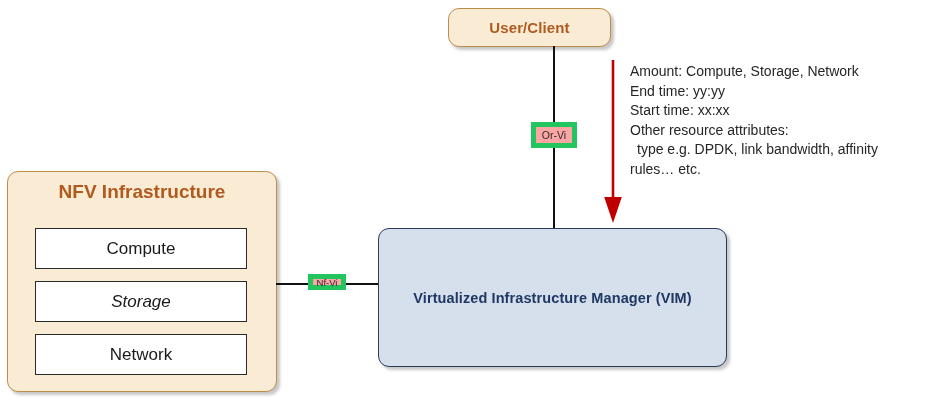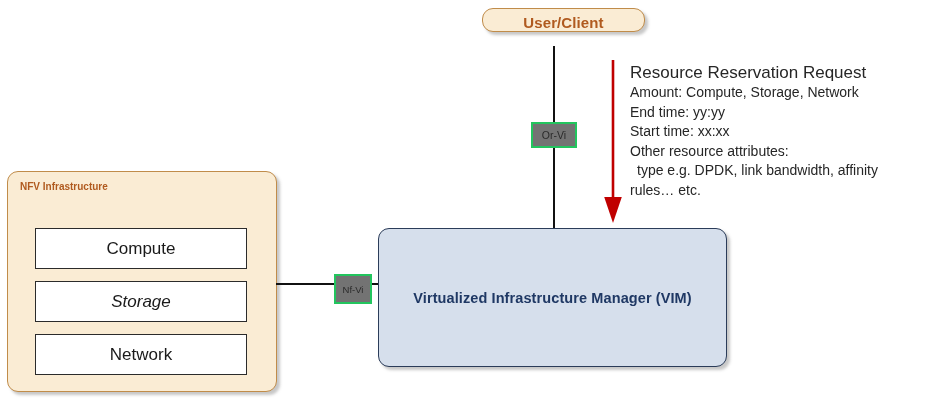--- a/index.html
+++ b/index.html
@@ -37,49 +37,48 @@
   }
   .box-blue {
     background: #d6dfec;
     border: 1.5px solid #2b3c59;
     border-radius: 11px;
     box-shadow: 3px 3px 3px rgba(130,130,130,0.45);
   }
 
   
   #user-client {
-    left: 482px;
+    left: 448px;
     top: 8px;
     width: 163px;
-    height: 24px;
-    align-items: flex-end;
+    height: 39px;
   }
   #user-client .label {
     font-size: 15px;
     font-weight: bold;
     color: #b05a1f;
     letter-spacing: 0.1px;
   }
 
   
   #nfv-infrastructure {
     left: 7px;
     top: 171px;
     width: 270px;
     height: 221px;
     display: block;
     padding: 0;
   }
   #nfv-title {
     position: absolute;
-    left: 12px;
+    left: 0;
     right: 0;
     top: 9px;
-    text-align: left;
-    font-size: 10px;
+    text-align: center;
+    font-size: 19px;
     font-weight: bold;
     color: #b05a1f;
   }
   .nfv-item {
     position: absolute;
     left: 27px;
     width: 212px;
     height: 41px;
     box-sizing: border-box;
     background: #ffffff;
@@ -127,42 +126,41 @@
   #conn-nf-vi {
     left: 276px;
     top: 283px;
     width: 103px;
   }
 
   
   .iface-label {
     position: absolute;
     box-sizing: border-box;
-    background: #737373;
-    border: 2px solid #22c55e;
+    background: #fca5a5;
+    border: 5px solid #22c55e;
     display: flex;
     align-items: center;
     justify-content: center;
     color: #2a2a2a;
     white-space: nowrap;
   }
   #iface-or-vi {
     left: 531px;
     top: 122px;
     width: 46px;
     height: 26px;
     font-size: 10.5px;
   }
   #iface-nf-vi {
     left: 308px;
     top: 274px;
     width: 38px;
-    height: 30px;
+    height: 16px;
     font-size: 9.5px;
-    margin-left: 26px;
   }
 
   
   #request-arrow {
     position: absolute;
     left: 600px;
     top: 60px;
     width: 26px;
     height: 164px;
   }
@@ -215,21 +213,20 @@
   <div class="box box-blue" id="vim">
     <span class="label">Virtualized Infrastructure Manager (VIM)</span>
   </div>
 
   <svg id="request-arrow" viewBox="0 0 26 164" aria-hidden="true">
     <line x1="13" y1="0" x2="13" y2="139" stroke="#c00000" stroke-width="2.6"></line>
     <polygon points="13,163 4.2,137 21.8,137" fill="#c00000"></polygon>
   </svg>
 
   <div id="annotation">
-    <div id="annotation-title">Resource Reservation Request</div>
     <div class="annotation-line">Amount: Compute, Storage, Network</div>
     <div class="annotation-line">End time: yy:yy</div>
     <div class="annotation-line">Start time: xx:xx</div>
     <div class="annotation-line">Other resource attributes:</div>
     <div class="annotation-line indented">type e.g. DPDK, link bandwidth, affinity</div>
     <div class="annotation-line">rules… etc.</div>
   </div>
 
 </div>
 

